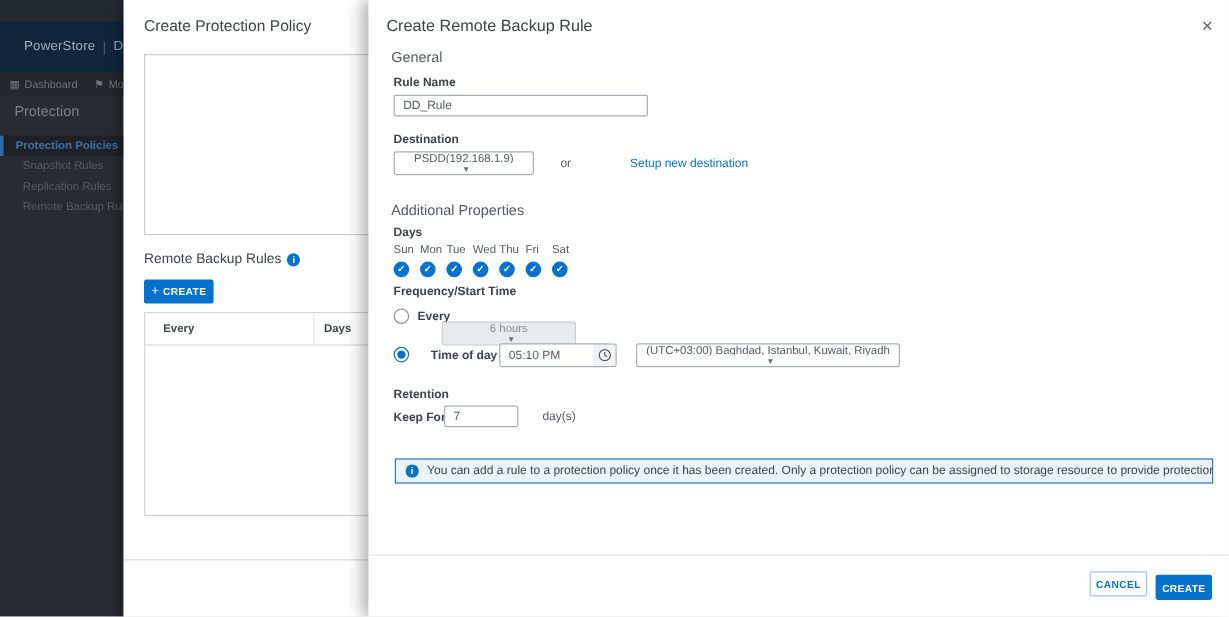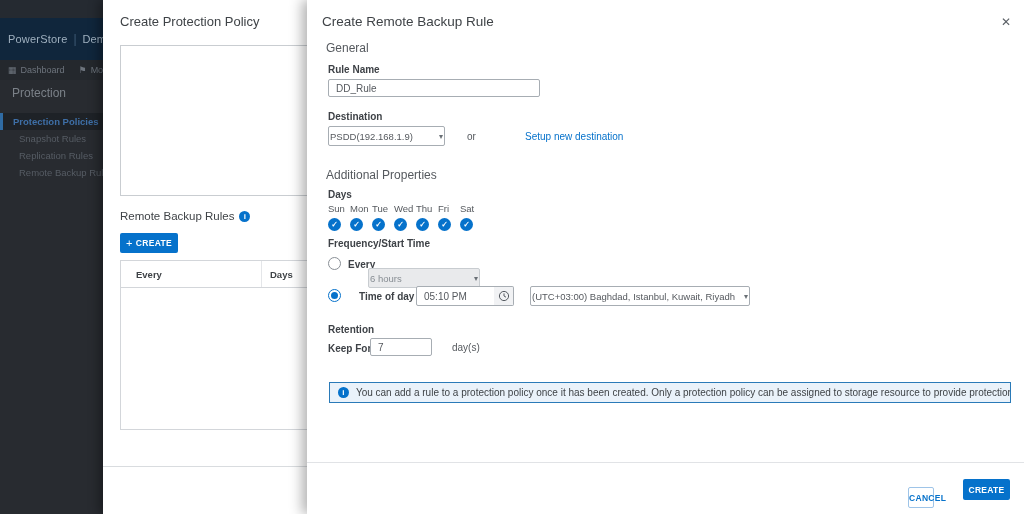--- a/index.html
+++ b/index.html
@@ -3,21 +3,21 @@
 <meta charset="utf-8">
 <style>
   * { margin:0; padding:0; box-sizing:border-box; }
   html,body { background:#fff; font-family:"Liberation Sans", sans-serif; }
   .stage { position:relative; width:1024px; height:514px; overflow:hidden; background:#fff; }
 
   
   .base { position:absolute; left:0; top:0; width:103px; height:514px; background:#282b30; z-index:1; }
   .masthead { position:absolute; left:0; top:0; width:103px; height:18px; background:#252a31; }
   .navbar { position:absolute; left:0; top:18px; width:103px; height:42px; background:#10263c;
-            display:flex; align-items:center; padding-left:8px; white-space:nowrap; overflow:hidden; }
+            display:flex; align-items:center; padding-left:20px; white-space:nowrap; overflow:hidden; }
   .brand { color:#9fb0bf; font-size:11px; letter-spacing:.2px; }
   .nav-divider { color:#3d5a75; font-size:12px; margin:0 6px; }
   .cluster { color:#9fb0bf; font-size:11px; }
   .toolbar { position:absolute; left:0; top:60px; width:103px; height:20px; background:#24282d;
              display:flex; align-items:center; gap:14px; padding-left:8px; white-space:nowrap; overflow:hidden; }
   .tb-item { display:flex; align-items:center; gap:4px; color:#6d747d; font-size:9px; }
   .tb-ic { font-size:9px; color:#6d747d; }
   .side-heading { position:absolute; left:12px; top:86px; color:#7b8188; font-size:12px; }
   .nav-list { position:absolute; left:0; top:113px; width:103px; }
   .nav-item { height:17px; display:flex; align-items:center; padding-left:19px;
@@ -51,41 +51,41 @@
             z-index:3; box-shadow:-5px 0 12px rgba(0,0,0,.3); }
   .dlg-title { position:absolute; left:15px; top:14px; font-size:13.5px; color:#3f4347; white-space:nowrap; }
   .dlg-close { position:absolute; left:690px; top:13px; width:18px; height:18px; font-size:12px; color:#5b6066;
                background:none; border:none; cursor:pointer; font-family:"Liberation Sans", sans-serif; }
   .sect { position:absolute; font-size:12px; color:#55595e; white-space:nowrap; }
   .flabel { position:absolute; font-size:10px; font-weight:bold; color:#3e4247; white-space:nowrap; }
   .ftext { position:absolute; font-size:10px; color:#55595e; white-space:nowrap; }
   .tinput { position:absolute; border:1px solid #a7adb3; border-radius:2px; background:#fff;
             font-size:10px; color:#55595e; padding:0 7px; font-family:"Liberation Sans", sans-serif; }
   .selbox { position:absolute; border:1px solid #a7adb3; border-radius:2px; background:#fff;
-            display:flex; align-items:center; font-size:9.5px; color:#55595e; padding:0 1px; cursor:pointer; }
+            display:flex; align-items:center; font-size:9.5px; color:#55595e; padding:0 1px; cursor:pointer;flex-direction:column; }
   .selbox .sel-txt { flex:1; overflow:hidden; white-space:nowrap; }
   .caret { font-size:8px; color:#6a7076; margin-left:4px; }
   .selbox.disabled { background:#e9eaec; border-color:#c8ccd0; color:#878d93; cursor:default; }
   .link { position:absolute; font-size:10px; color:#0672cb; text-decoration:none; white-space:nowrap; cursor:pointer;margin-left:28px; }
   .days-row { position:absolute; left:21px; display:flex; }
   .day-cell { width:22px; display:flex; justify-content:flex-start;align-items:center; }
   .day-name { font-size:9.5px; color:#55595e; }
   .chk { width:13px; height:13px; border-radius:50%; background:#0672cb; color:#fff; font-size:8px;
          line-height:13px; text-align:center; font-weight:bold; cursor:pointer; }
   .radio { position:absolute; width:13px; height:13px; border:1px solid #898f96; border-radius:50%;
            background:#fff; cursor:pointer; display:flex; align-items:center; justify-content:center; }
   .radio.on { border-color:#0672cb; }
   .radio .dot { width:7px; height:7px; border-radius:50%; background:#0672cb; }
   .clock-btn { position:absolute; width:20px; height:20px; background:#f1f2f4; border:1px solid #a7adb3;
                border-left:none; border-radius:0 2px 2px 0; display:flex; align-items:center; justify-content:center; cursor:pointer; }
   .banner { position:absolute; left:22px; top:382px; width:682px; height:21px; background:#eaf2fa;
             border:1px solid #2a7ab8; display:flex; align-items:center; gap:7px; padding-left:8px; }
   .banner .txt { font-size:10px; color:#3f4347; white-space:nowrap; overflow:hidden; }
   .dlg-sep { position:absolute; left:0; top:462px; width:717px; height:1px; background:#e1e3e6; }
-  .btn-cancel { position:absolute; left:601px; top:487px; width:26px; height:21px; background:#fff;
+  .btn-cancel { position:absolute; left:601px; top:476px; width:48px; height:21px; background:#fff;
                 border:1px solid #9ec4e8; border-radius:2px; color:#0672cb; font-size:8.5px; font-weight:bold;
                 font-family:"Liberation Sans", sans-serif; letter-spacing:.3px; cursor:pointer; }
   .btn-primary { position:absolute; left:656px; top:479px; width:47px; height:21px; background:#0672cb;
                  border:none; border-radius:2px; color:#fff; font-size:8.5px; font-weight:bold;
                  font-family:"Liberation Sans", sans-serif; letter-spacing:.3px; cursor:pointer; }
 </style>
 </head>
 <body>
 
 <div class="stage">

